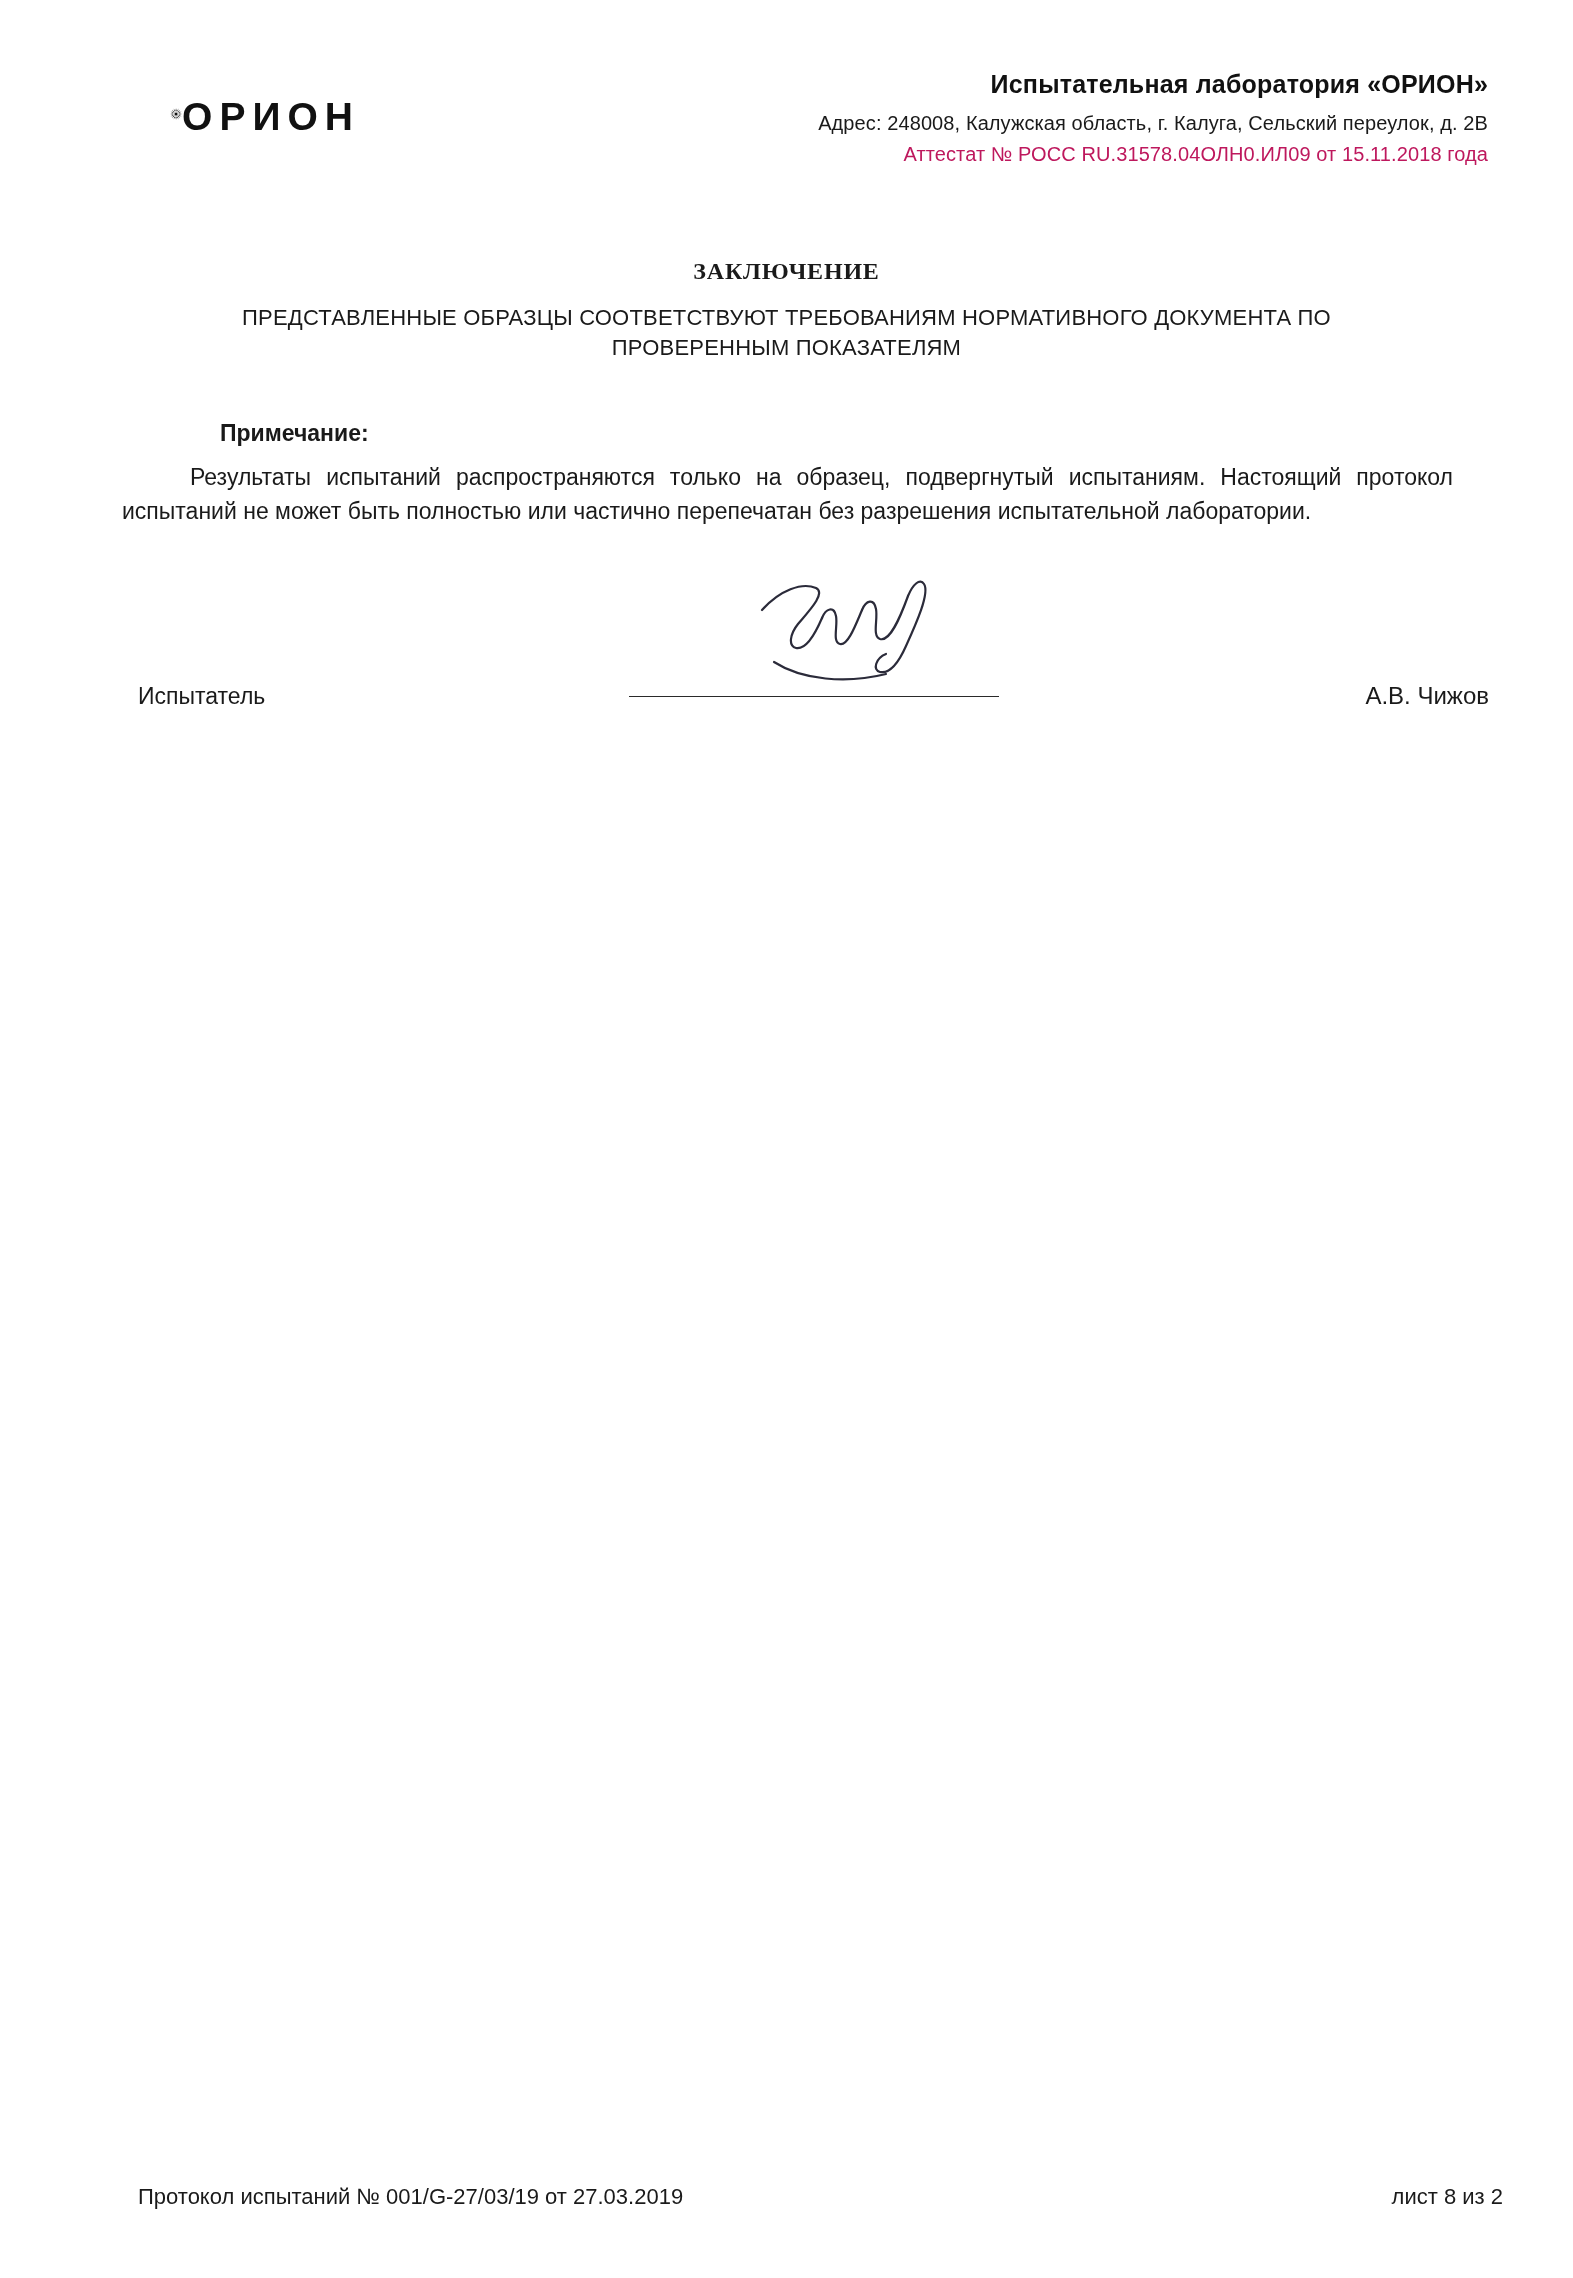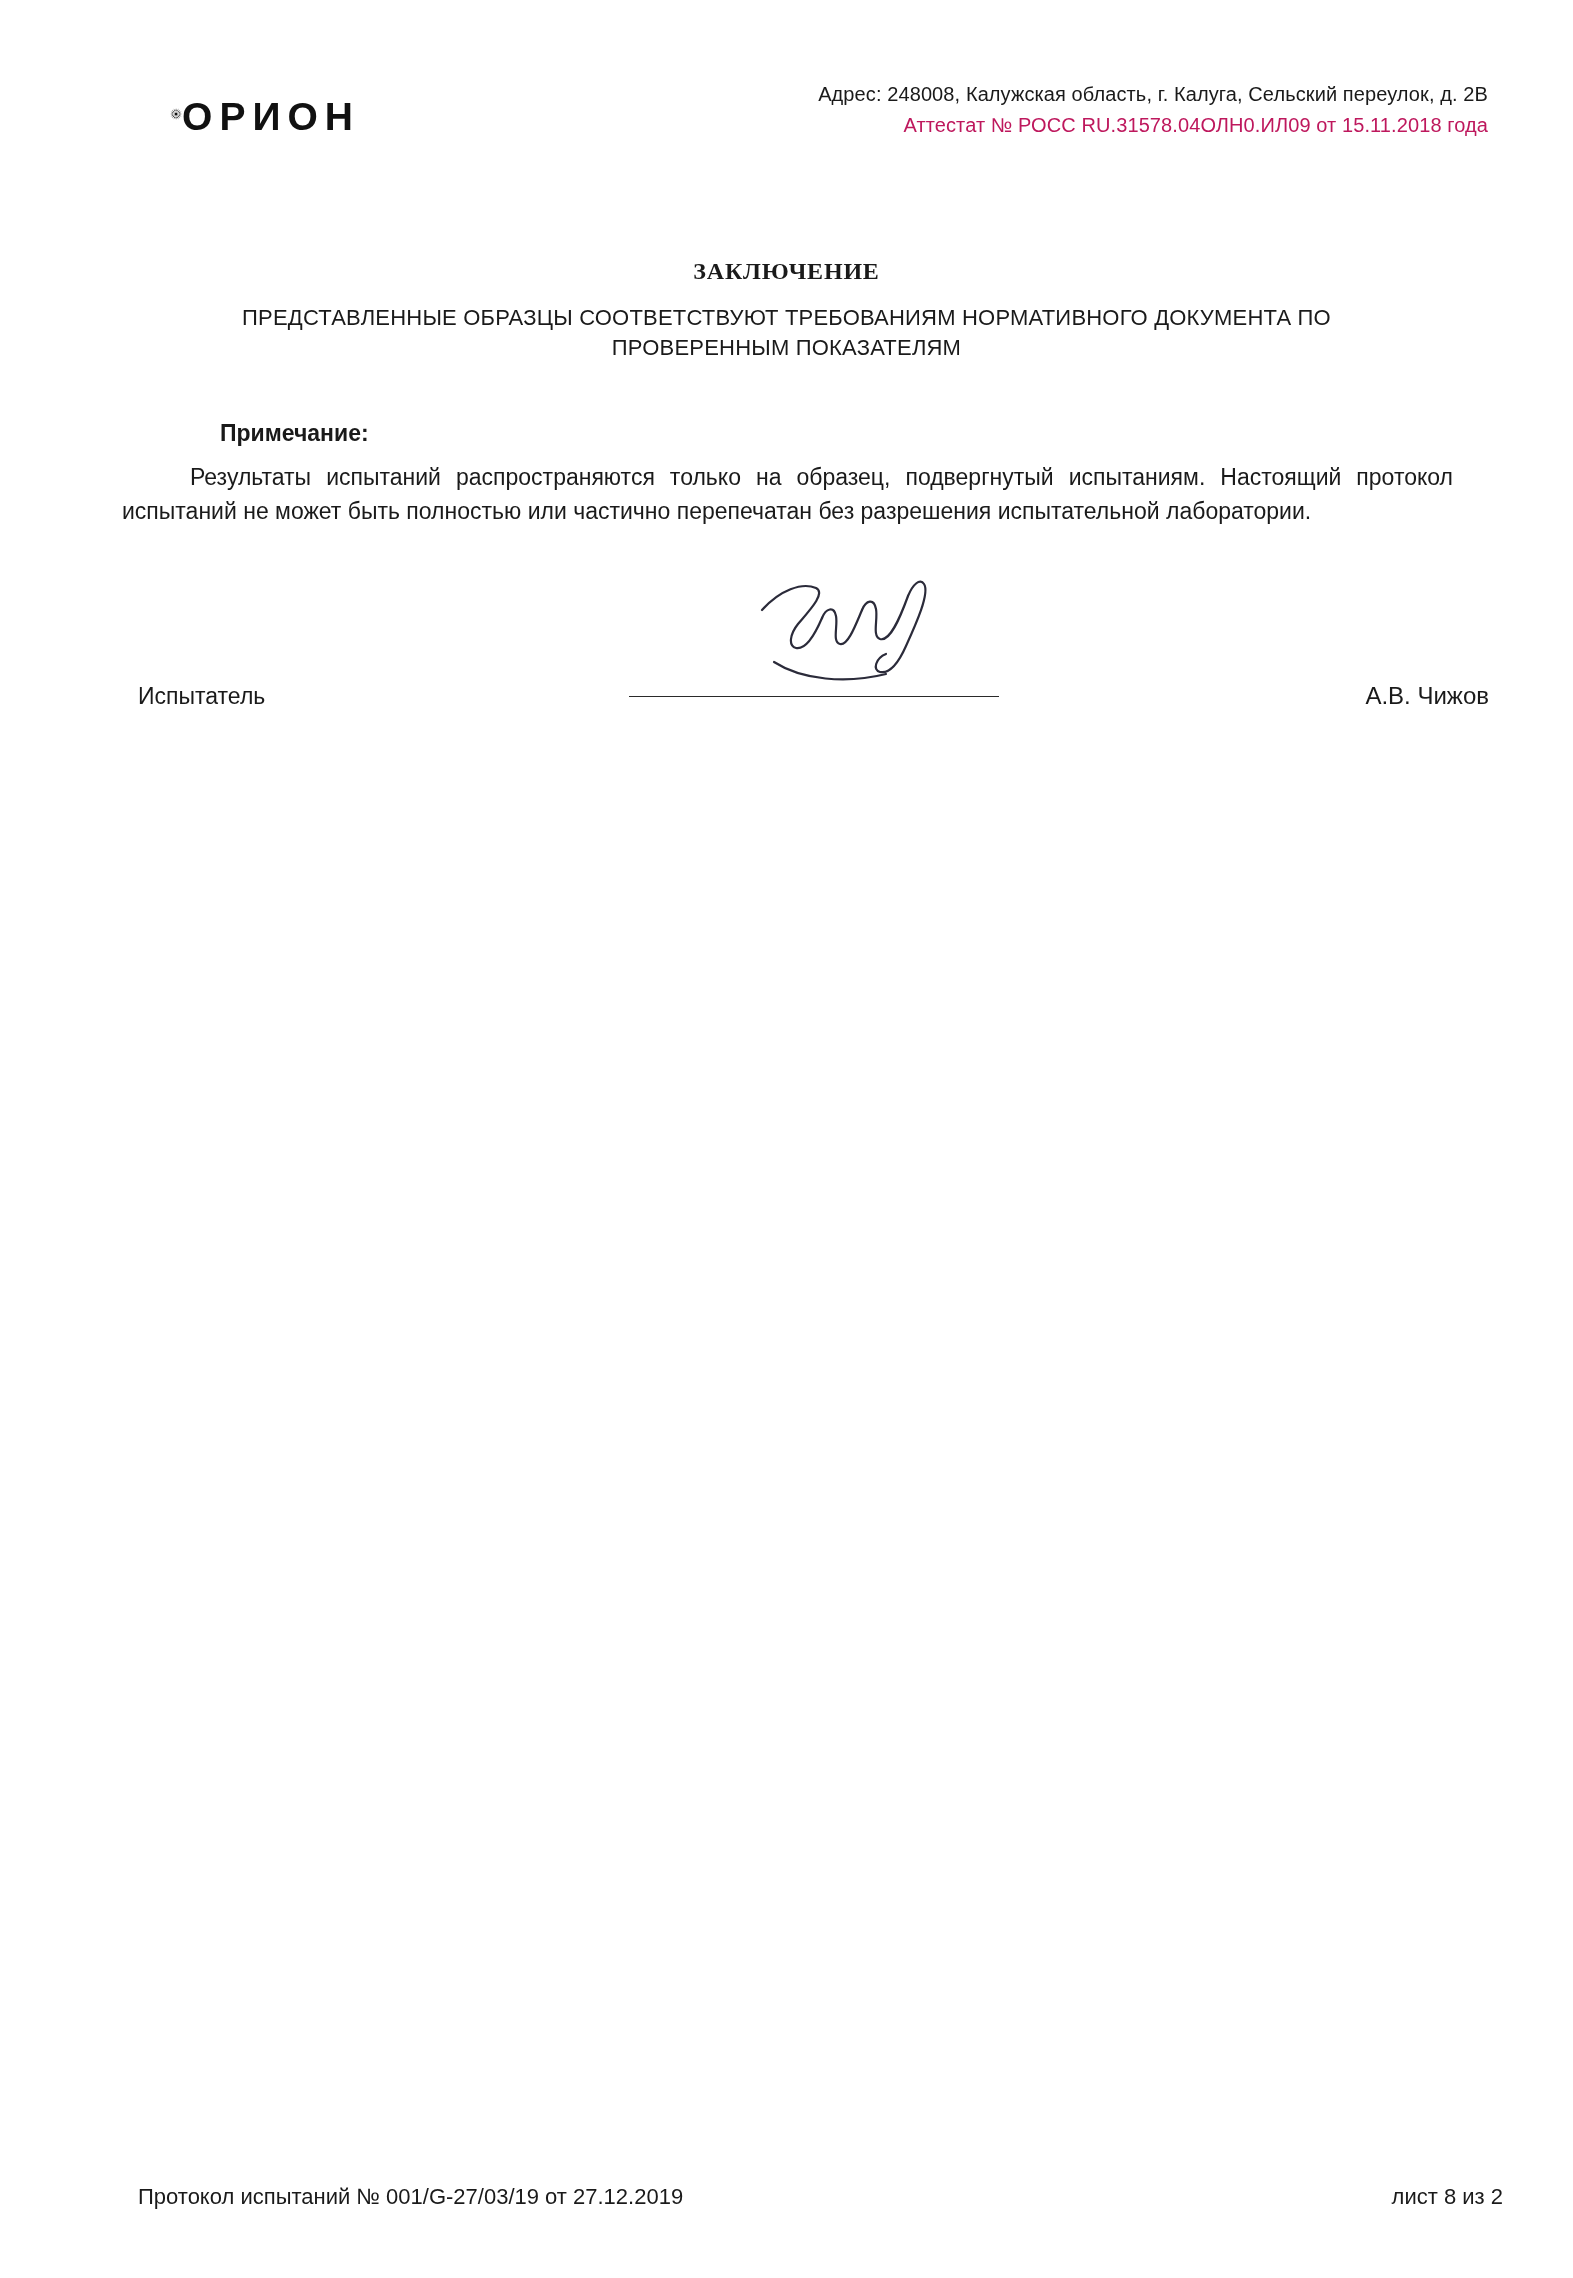--- a/index.html
+++ b/index.html
@@ -223,20 +223,21 @@
             <path d="M5 82 L28 73 L36 74 L30 80 Z"></path>
             <path d="M115 38 L92 47 L84 46 L90 40 Z"></path>
             <path d="M115 82 L92 73 L84 74 L90 80 Z"></path>
           </g>
         </g>
       </svg>
       <div class="logo-word">ОРИОН</div>
     </div>
 
     <div class="header-text">
+      <div class="lab-title">Испытательная лаборатория «ОРИОН»</div>
       <div class="lab-address">Адрес: 248008, Калужская область, г. Калуга, Сельский переулок, д. 2В</div>
       <div class="lab-attestat">Аттестат № РОСС RU.31578.04ОЛН0.ИЛ09 от 15.11.2018 года</div>
     </div>
 
   </div>
 
   <div class="conclusion">
     <div class="conclusion-title">ЗАКЛЮЧЕНИЕ</div>
     <div class="conclusion-body">ПРЕДСТАВЛЕННЫЕ ОБРАЗЦЫ СООТВЕТСТВУЮТ ТРЕБОВАНИЯМ НОРМАТИВНОГО ДОКУМЕНТА ПО ПРОВЕРЕННЫМ ПОКАЗАТЕЛЯМ</div>
   </div>
@@ -262,17 +263,17 @@
       <div class="sign-role">Испытатель</div>
       <div class="sign-line-wrap">
         <div class="sign-line"></div>
       </div>
       <div class="sign-name">А.В. Чижов</div>
     </div>
 
   </div>
 
   <div class="footer">
-    <div class="footer-left">Протокол испытаний № 001/G-27/03/19 от 27.12.2019</div>
+    <div class="footer-left">Протокол испытаний № 001/G-27/03/19 от 27.03.2019</div>
     <div class="footer-right">лист 8 из 2</div>
   </div>
 
 </div>
 
 </body></html>

